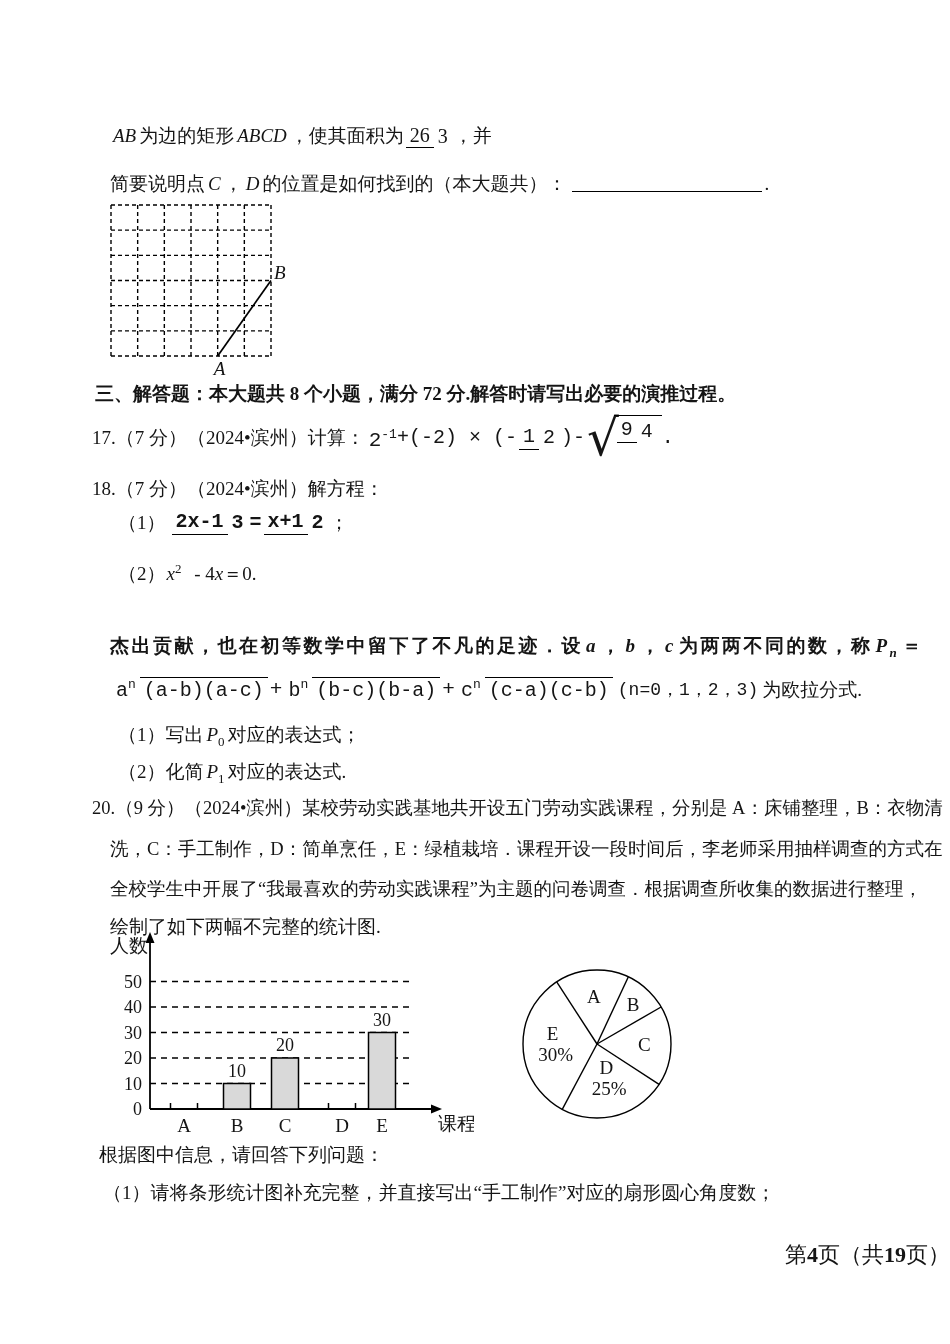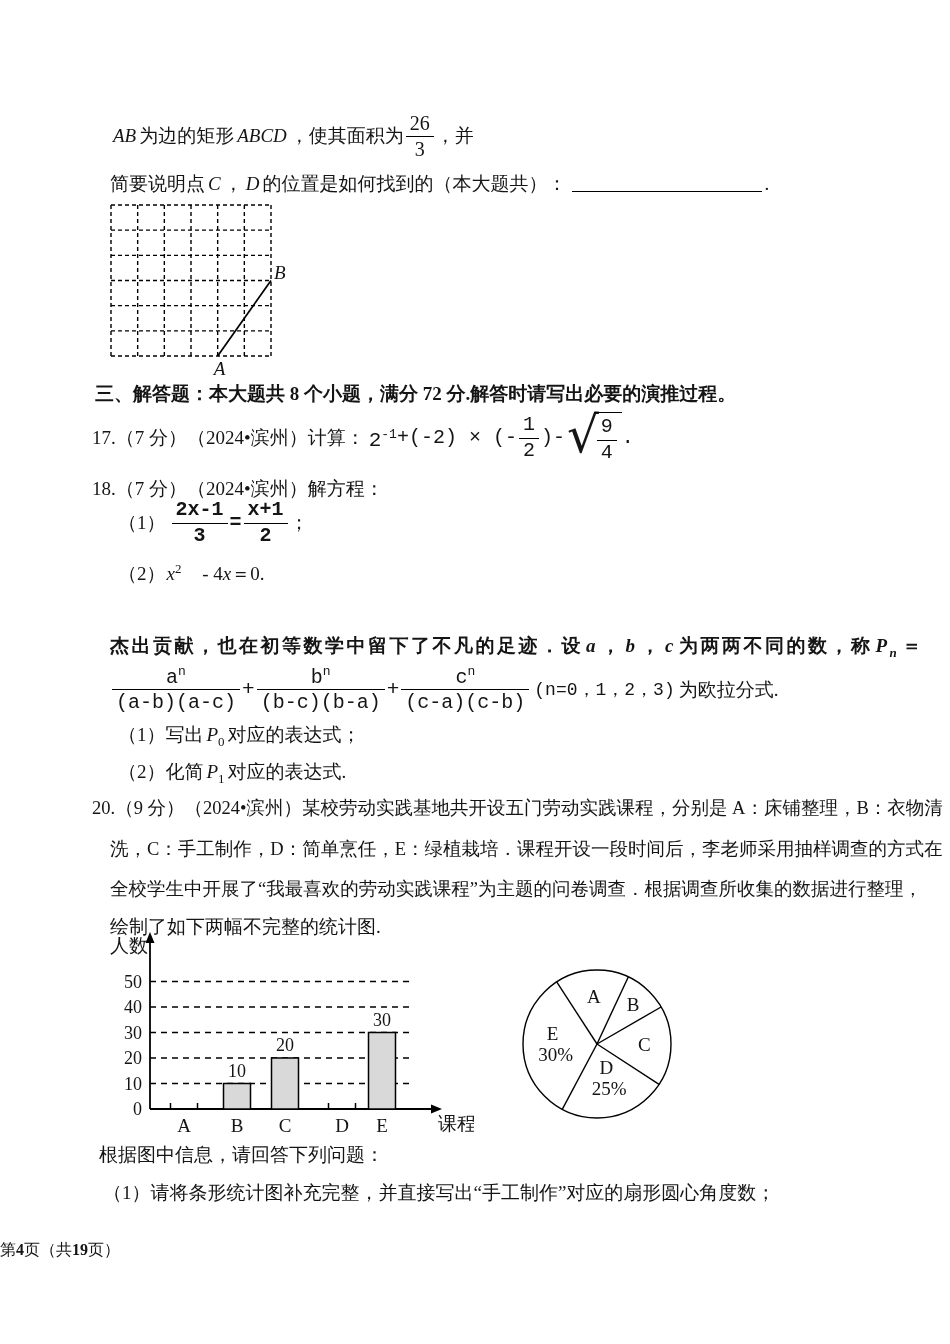--- a/index.html
+++ b/index.html
@@ -7,32 +7,32 @@
     position:relative;width:950px;height:1344px;margin:0 auto;background:#ffffff;
     font-family:"Liberation Serif","DejaVu Serif",serif;color:#151515;
     overflow:hidden;
   }
   .line{position:absolute;white-space:nowrap;font-size:19px;line-height:26px;}
   .flexline{display:flex;align-items:center;}
   .bold{font-weight:bold;}
   .mono{font-family:"Liberation Mono","DejaVu Sans Mono",monospace;}
   i{font-family:"Liberation Serif","DejaVu Serif",serif;margin:0 3px;}
   .sp-l{margin-left:4px;} .sp-r{margin-right:4px;}
-  .frac{display:inline-flex;flex-direction:column;align-items:center;line-height:1.12;vertical-align:middle;margin:0 2px;}
+  .frac{display:inline-flex;flex-direction:row;align-items:center;line-height:1.12;vertical-align:middle;margin:0 2px;}
   .frac .num{border-bottom:1.7px solid #000;padding:0 4px 1px;}
   .frac .den{padding:1px 4px 0;}
   .frac.barden .num{border-bottom:none;padding:0 4px 0;}
   .frac.barden .den{border-top:1.7px solid #000;padding:2px 4px 0;text-align:right;}
   .fs20{font-size:20px;} .fs21{font-size:21px;}
   sup{font-size:13px;} sub{font-size:13px;}
   .sqrt{display:inline-flex;align-items:flex-start;margin-left:2px;}
   .sqrt .rad{font-size:50px;line-height:0.92;font-weight:400;font-family:"DejaVu Sans",sans-serif;}
   .sqrt .rc{border-top:1.9px solid #000;margin-left:-5px;padding:3px 5px 0 3px;display:inline-flex;}
   .blank{display:inline-block;width:190px;border-bottom:1.7px solid #000;height:1.1em;vertical-align:baseline;margin:0 2px -2px 6px;}
-  .footer{position:absolute;left:0;right:0;text-align:left;font-size:16px;}
+  .footer{position:absolute;left:0;right:0;text-align:right;font-size:22px;}
   .figwrap{position:absolute;}
   svg text{font-family:"Liberation Serif","DejaVu Serif",serif;fill:#151515;}
 </style>
 </head>
 <body>
 
 <div class="page">
 
   <div class="line flexline" style="left:110px;top:106px;height:60px;">
     <i>AB</i>
@@ -101,21 +101,21 @@
       <span class="den">3</span>
     </span>
     <span class="mono fs20 bold">=</span>
     <span class="frac mono fs20 bold">
       <span class="num">x+1</span>
       <span class="den">2</span>
     </span>
     <span>；</span>
   </div>
   <div class="line" style="left:118px;top:556px;">
-    <span>（2）</span><i style="margin-left:1px;margin-right:16px;"><span>x</span><sup style="font-style:normal;">2</sup></i><span> - 4</span><i style="margin:0;">x</i><span>＝0.</span>
+    <span>（2）</span><i style="margin-left:1px;margin-right:8px;"><span>x</span><sup style="font-style:normal;">2</sup></i><span> - 4</span><i style="margin:0;">x</i><span>＝0.</span>
   </div>
 
   <div class="line" style="left:110px;top:633px;letter-spacing:2.5px;font-weight:bold;">
     <span>杰出贡献，也在初等数学中留下了不凡的足迹．设</span><i>a</i><span>，</span><i>b</i><span>，</span><i>c</i><span>为两两不同的数，称</span><i><span>P</span><sub>n</sub></i><span>＝</span>
   </div>
   <div class="line flexline" style="left:110px;top:658px;height:64px;">
     <span class="frac barden mono">
       <span class="num fs20"><span>a</span><sup>n</sup></span>
       <span class="den fs20">(a-b)(a-c)</span>
     </span>

